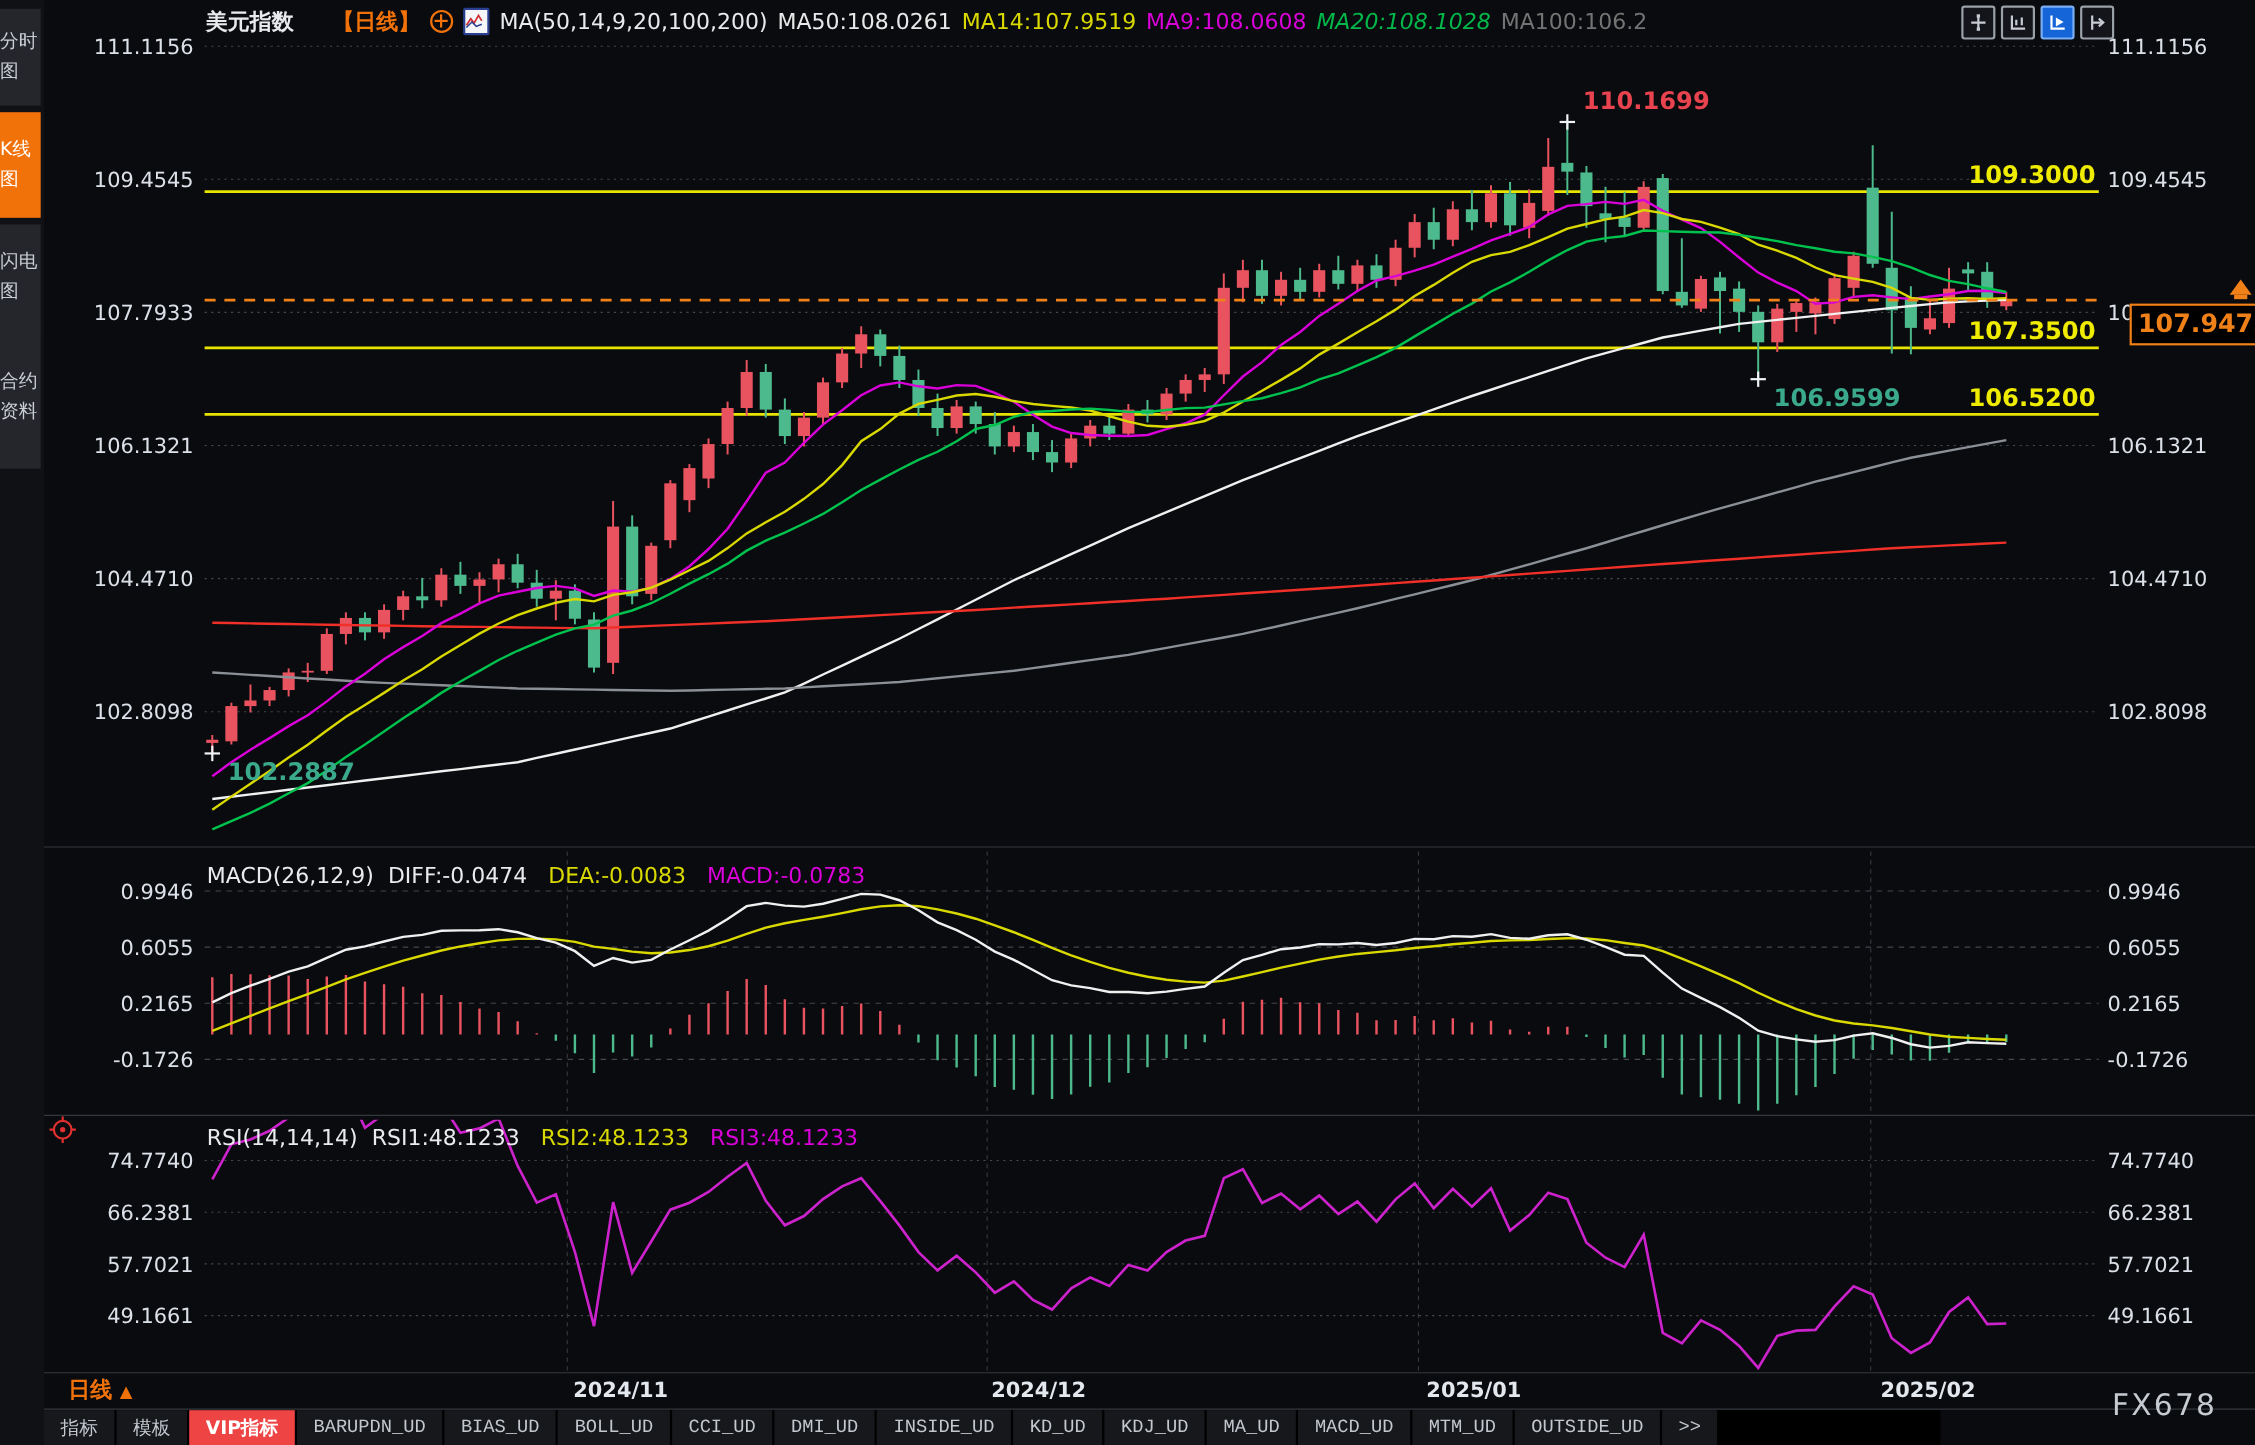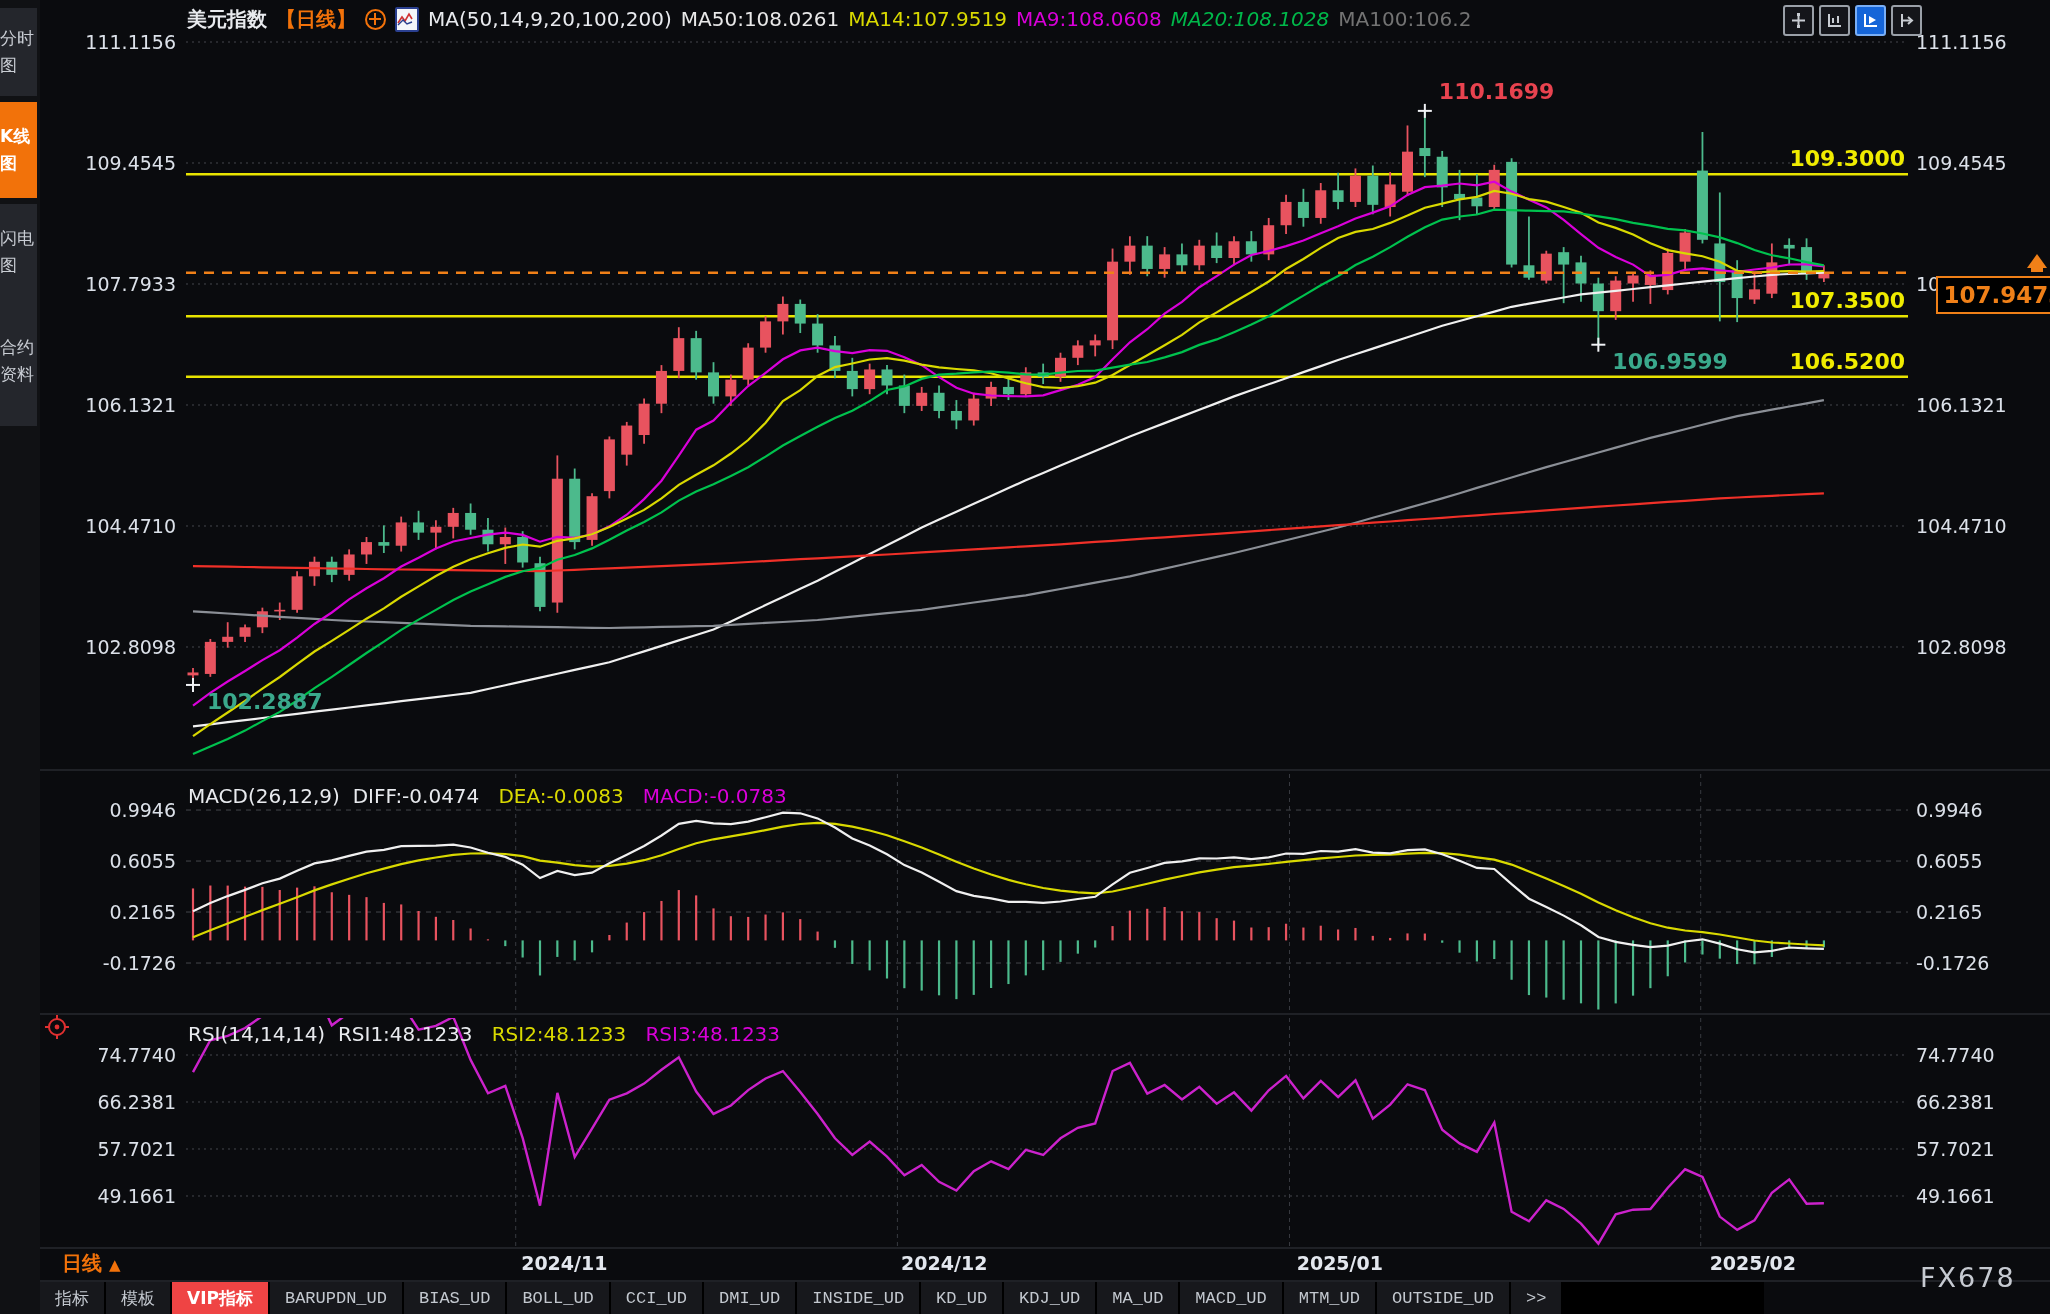--- a/index.html
+++ b/index.html
@@ -3,26 +3,26 @@
 <meta charset="utf-8">
 <style>
   html,body{margin:0;padding:0;background:#000;}
   #app{position:relative;width:2050px;height:1314px;background:#0a0b0e;overflow:hidden;
        font-family:"DejaVu Sans","Liberation Sans",sans-serif;}
   
   #sidebar{position:absolute;left:0;top:0;width:40px;height:1314px;background:#101114;}
   .side-tab{position:absolute;left:0;width:37px;background:#24262c;color:#c9cdd4;
             display:flex;flex-direction:column;align-items:center;justify-content:center;
             font-size:17px;line-height:27px;cursor:pointer;}
-  .side-tab.active{background:#f2720a;color:#fff;font-weight:bold;}
+  .side-tab.active{background:#f2720a;color:#fff;}
   
   #header{position:absolute;left:187px;top:4px;height:30px;display:flex;align-items:center;gap:9px;
           font-size:20px;color:#e8eaee;white-space:nowrap;}
   #hd-title{font-weight:700;}
-  #hd-period{color:#f2720a;font-weight:700;}
+  #hd-period{color:#f2720a;font-weight:700;margin-left:26px;}
   .plus-icon{width:17px;height:17px;border:2px solid #f2720a;border-radius:50%;position:relative;display:inline-block;}
   .plus-icon:before,.plus-icon:after{content:"";position:absolute;background:#f2720a;}
   .plus-icon:before{left:7px;top:2px;width:2px;height:12px;}
   .plus-icon:after{left:2px;top:7px;width:12px;height:2px;}
   .mini-chart-icon{width:20px;height:21px;background:#f4f6fa;border:2px solid #2a3f8f;border-radius:2px;display:inline-block;}
   #hd-right-icons{position:absolute;left:1783px;top:5px;display:flex;gap:5px;}
   .hicon{width:27px;height:27px;border:2px solid #9aa0a8;border-radius:3px;background:#14151a;
          display:flex;align-items:center;justify-content:center;cursor:pointer;}
   .hicon.active{background:#1565d8;border-color:#79aef5;}
   .hicon svg{display:block;}

